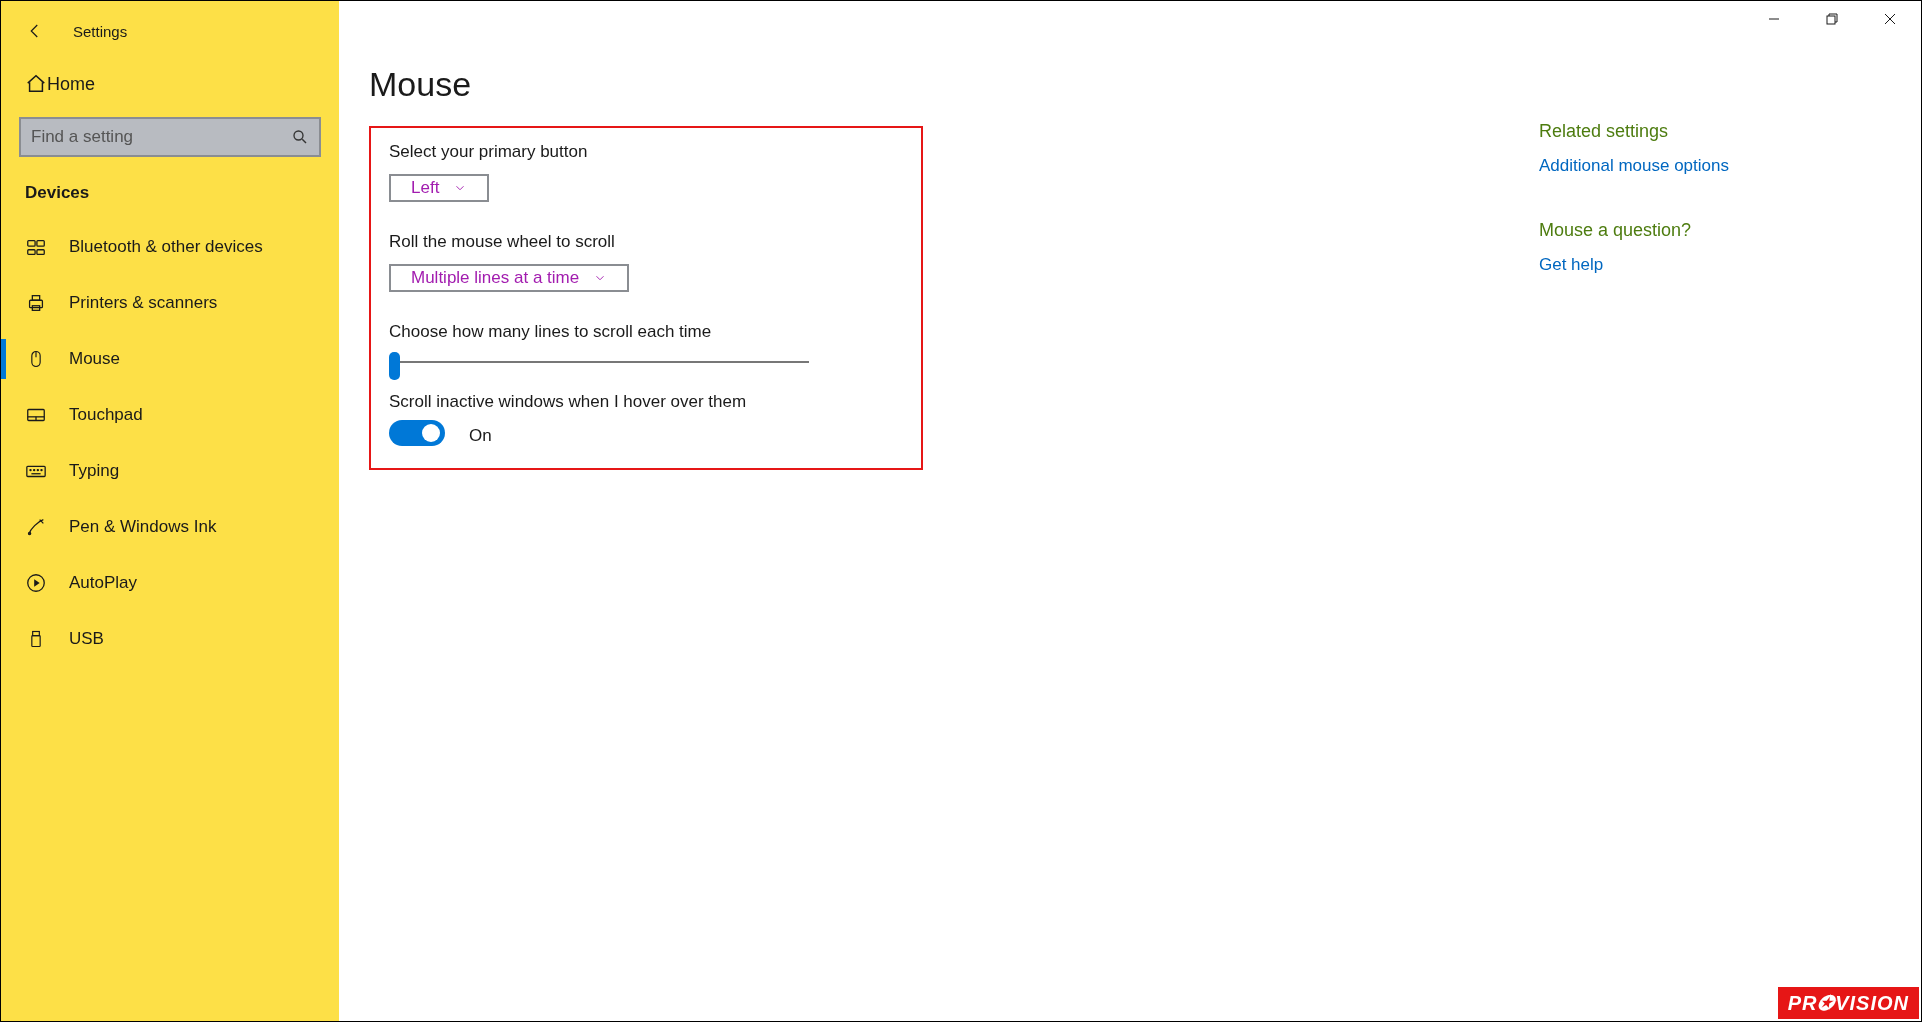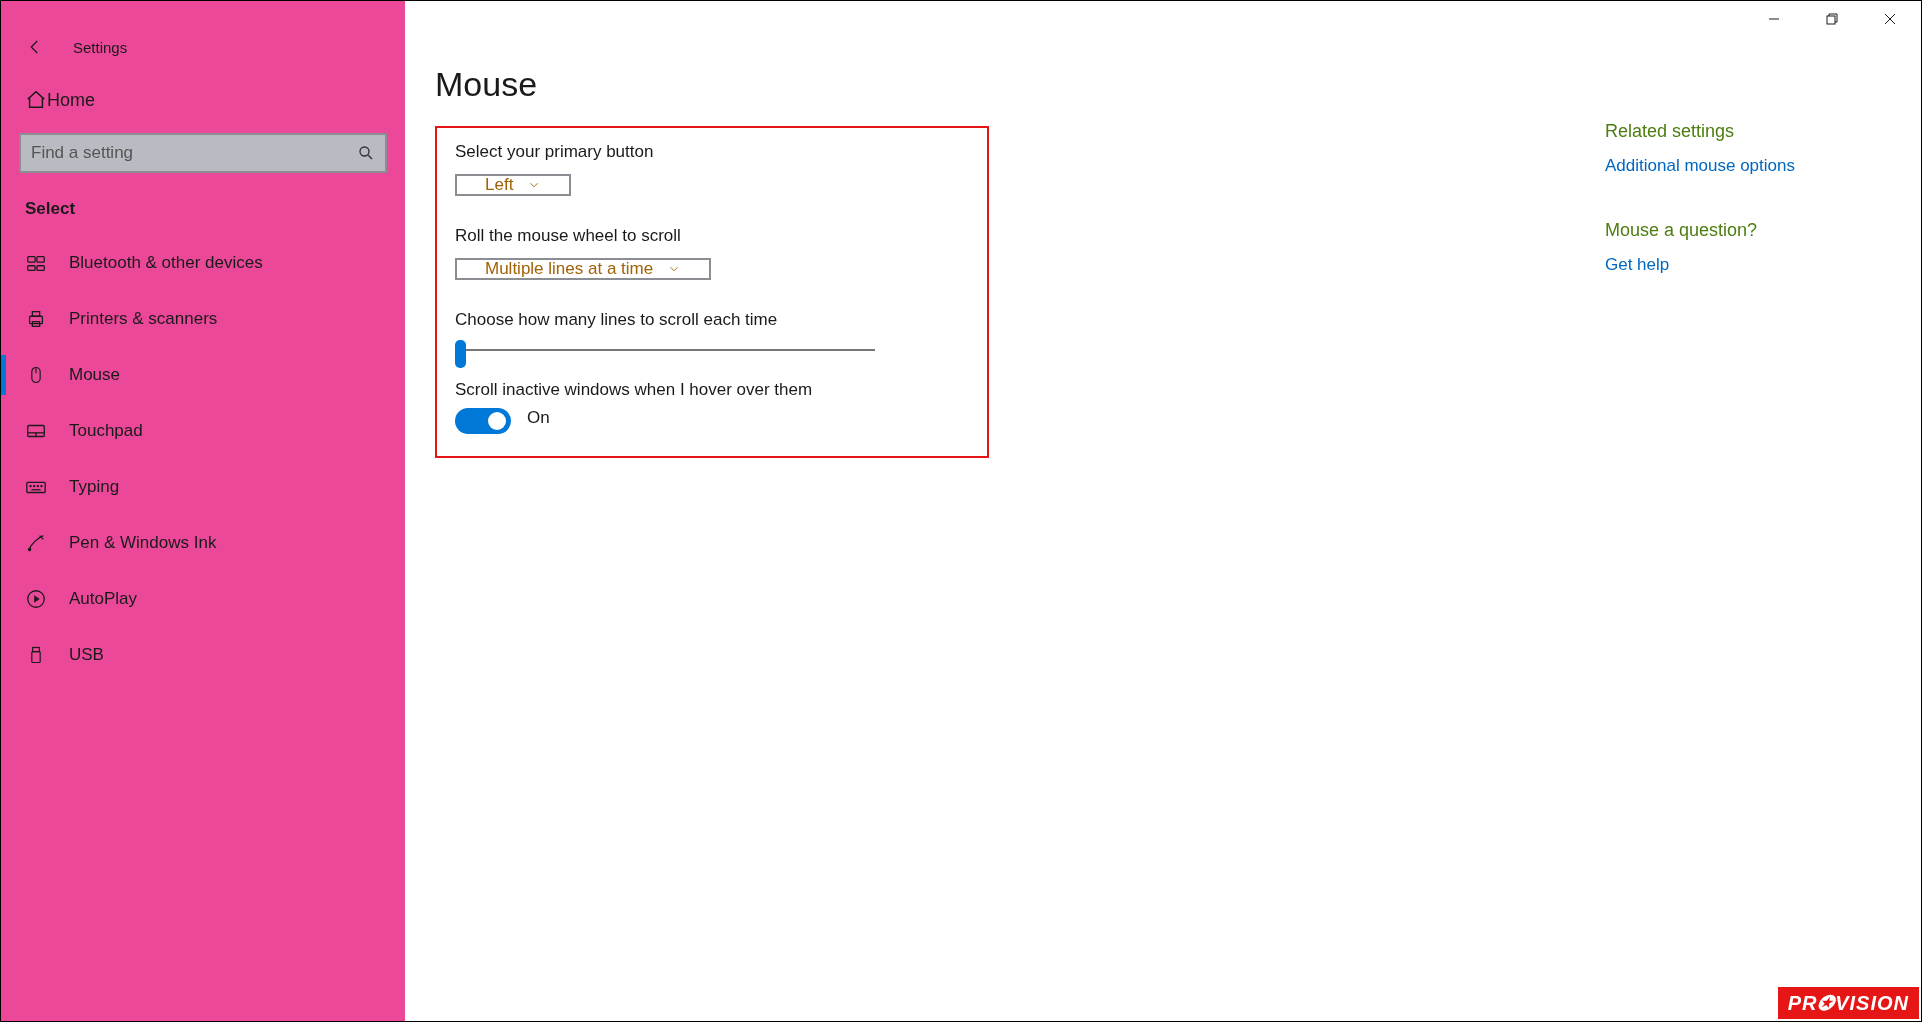--- a/index.html
+++ b/index.html
@@ -1,21 +1,21 @@
 <!DOCTYPE html>
 <html><head>
 <meta charset="utf-8">
 <style>
   * { box-sizing: border-box; margin: 0; padding: 0; font-family: "Segoe UI", Arial, sans-serif; }
   body { width: 1922px; height: 1022px; overflow: hidden; background: #fff; border: 1px solid #000; position: relative; }
 
   .app { display: flex; height: 100%; }
 
   
-  .sidebar { width: 404px; background: #ec4899; display: flex; flex-direction: column; padding-top: 26px; }
+  .sidebar { width: 338px; background: #fde047; display: flex; flex-direction: column; padding-top: 10px; }
   .sidebar-header { display: flex; align-items: center; height: 40px; padding-left: 24px; gap: 28px; }
   .back-arrow { width: 20px; height: 20px; display:flex; align-items:center; justify-content:center; color:#1a1a1a; cursor:pointer;}
   .sidebar-title { font-size: 15px; color:#1a1a1a; }
 
   .home-row { display:flex; align-items:center; padding: 22px 0 22px 24px; cursor:pointer;}
   .home-row span.label { font-size: 18px; color:#1a1a1a; }
   .icon-slot { width: 22px; height: 22px; display:flex; align-items:center; justify-content:center; color:#1a1a1a; }
 
   .search-wrap { padding: 0 18px 26px 18px; }
   .search-box { width: 100%; height: 40px; border: 2px solid #8a8d92; background: #b8bbc1; display:flex; align-items:center; padding: 0 10px; }
@@ -33,28 +33,28 @@
   .main { flex:1; background:#fff; position:relative; padding: 64px 0 0 30px; display:flex; }
   .content-col { width: 800px; }
   .page-title { font-size: 34px; font-weight: 400; color:#1a1a1a; margin-bottom: 22px; }
 
   .highlight-box { border: 2px solid #e61616; padding: 14px 18px 22px 18px; width: 554px; }
 
   .field-label { font-size: 17px; color:#1a1a1a; margin-top: 2px; margin-bottom: 12px; }
   .field-label.first { margin-top: 0; }
   .field-label.tight { margin-bottom: 8px; }
 
-  .dropdown { border: 2px solid #8a8d92; display:inline-flex; align-items:center; height: 22px; padding: 0 28px; gap: 14px; font-size: 17px; cursor:pointer; color:#a16207; margin-bottom: 28px;}
+  .dropdown { border: 2px solid #8a8d92; display:inline-flex; align-items:center; height: 28px; padding: 0 20px; gap: 14px; font-size: 17px; cursor:pointer; color:#a21caf; margin-bottom: 28px;}
   .chevron { display:inline-block; }
 
   .slider-wrap { width: 420px; height: 24px; position:relative; margin-bottom: 18px;}
   .slider-track { position:absolute; left:6px; right:0; top:11px; height:2px; background:#777; }
   .slider-thumb { position:absolute; left:0; top:2px; width:11px; height:28px; background:#0078d7; border-radius:5px; }
 
-  .toggle-row { display:flex; align-items:flex-start; gap: 16px; margin-top: 6px;}
+  .toggle-row { display:flex; align-items:flex-end; gap: 24px; margin-top: 6px;}
   .toggle { width: 56px; height: 26px; border-radius: 13px; background:#0078d7; position:relative; cursor:pointer;}
   .toggle-knob { width:18px; height:18px; background:#fff; border-radius:50%; position:absolute; right:5px; top:4px; }
   .toggle-label { font-size: 17px; color:#1a1a1a; }
 
   
   .right-col { position:absolute; left: 1200px; top: 120px; width: 320px; }
   .right-heading { font-size: 18px; color:#4d7c0f; margin-bottom: 14px; }
   .right-link { font-size: 17px; color:#0067c0; cursor:pointer; margin-bottom: 44px; display:block;}
   .right-group { margin-bottom: 44px; }
 
@@ -98,21 +98,21 @@
         <input type="text" placeholder="Find a setting" style="">
         <span class="search-icon">
           <svg width="18" height="18" viewBox="0 0 24 24" fill="none" stroke="currentColor" stroke-width="1.8">
               <circle cx="10" cy="10" r="6"></circle>
               <path d="M15 15 L20 20"></path>
             </svg>
         </span>
       </div>
     </div>
 
-    <div class="category-label">Select</div>
+    <div class="category-label">Devices</div>
 
     <div class="nav-list">
       <div class="nav-item">
         <span class="icon-slot">
           <svg width="22" height="22" viewBox="0 0 24 24" fill="none" stroke="currentColor" stroke-width="1.4">
               <rect x="3" y="5" width="8" height="6" rx="1"></rect>
               <rect x="13" y="5" width="8" height="6" rx="1"></rect>
               <rect x="3" y="15" width="8" height="5" rx="1"></rect>
               <rect x="13" y="15" width="8" height="5" rx="1"></rect>
             </svg>

